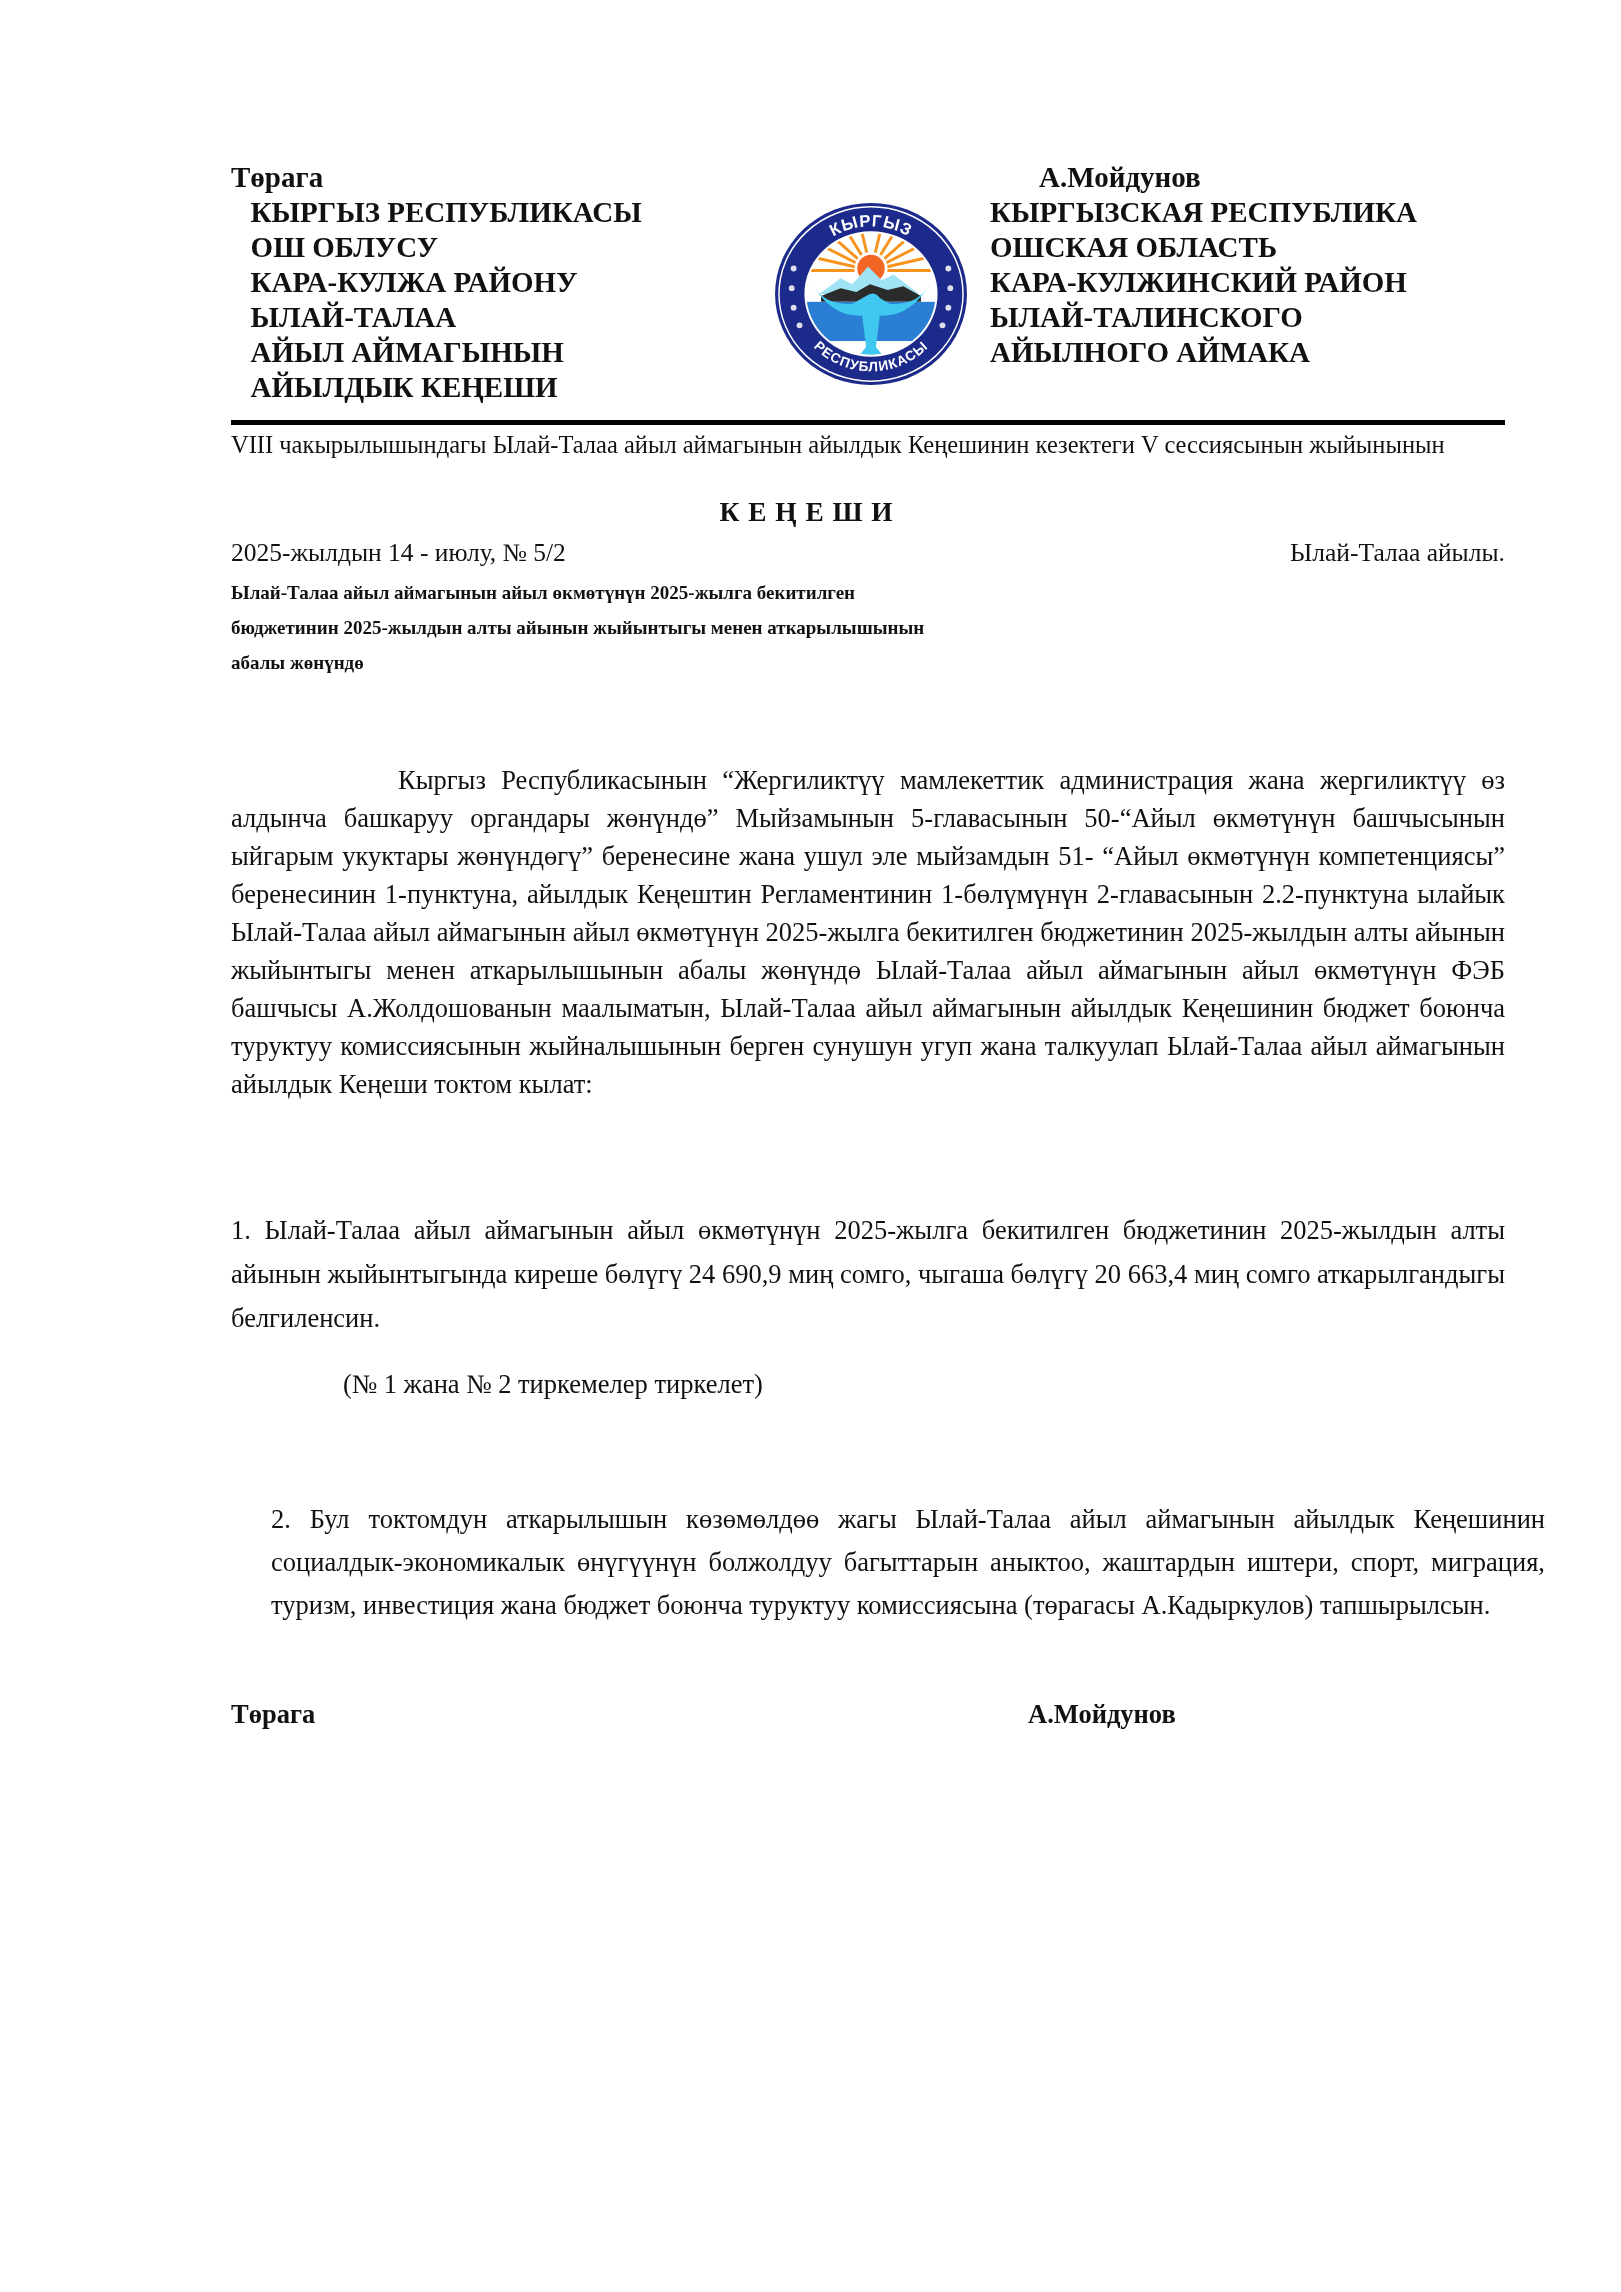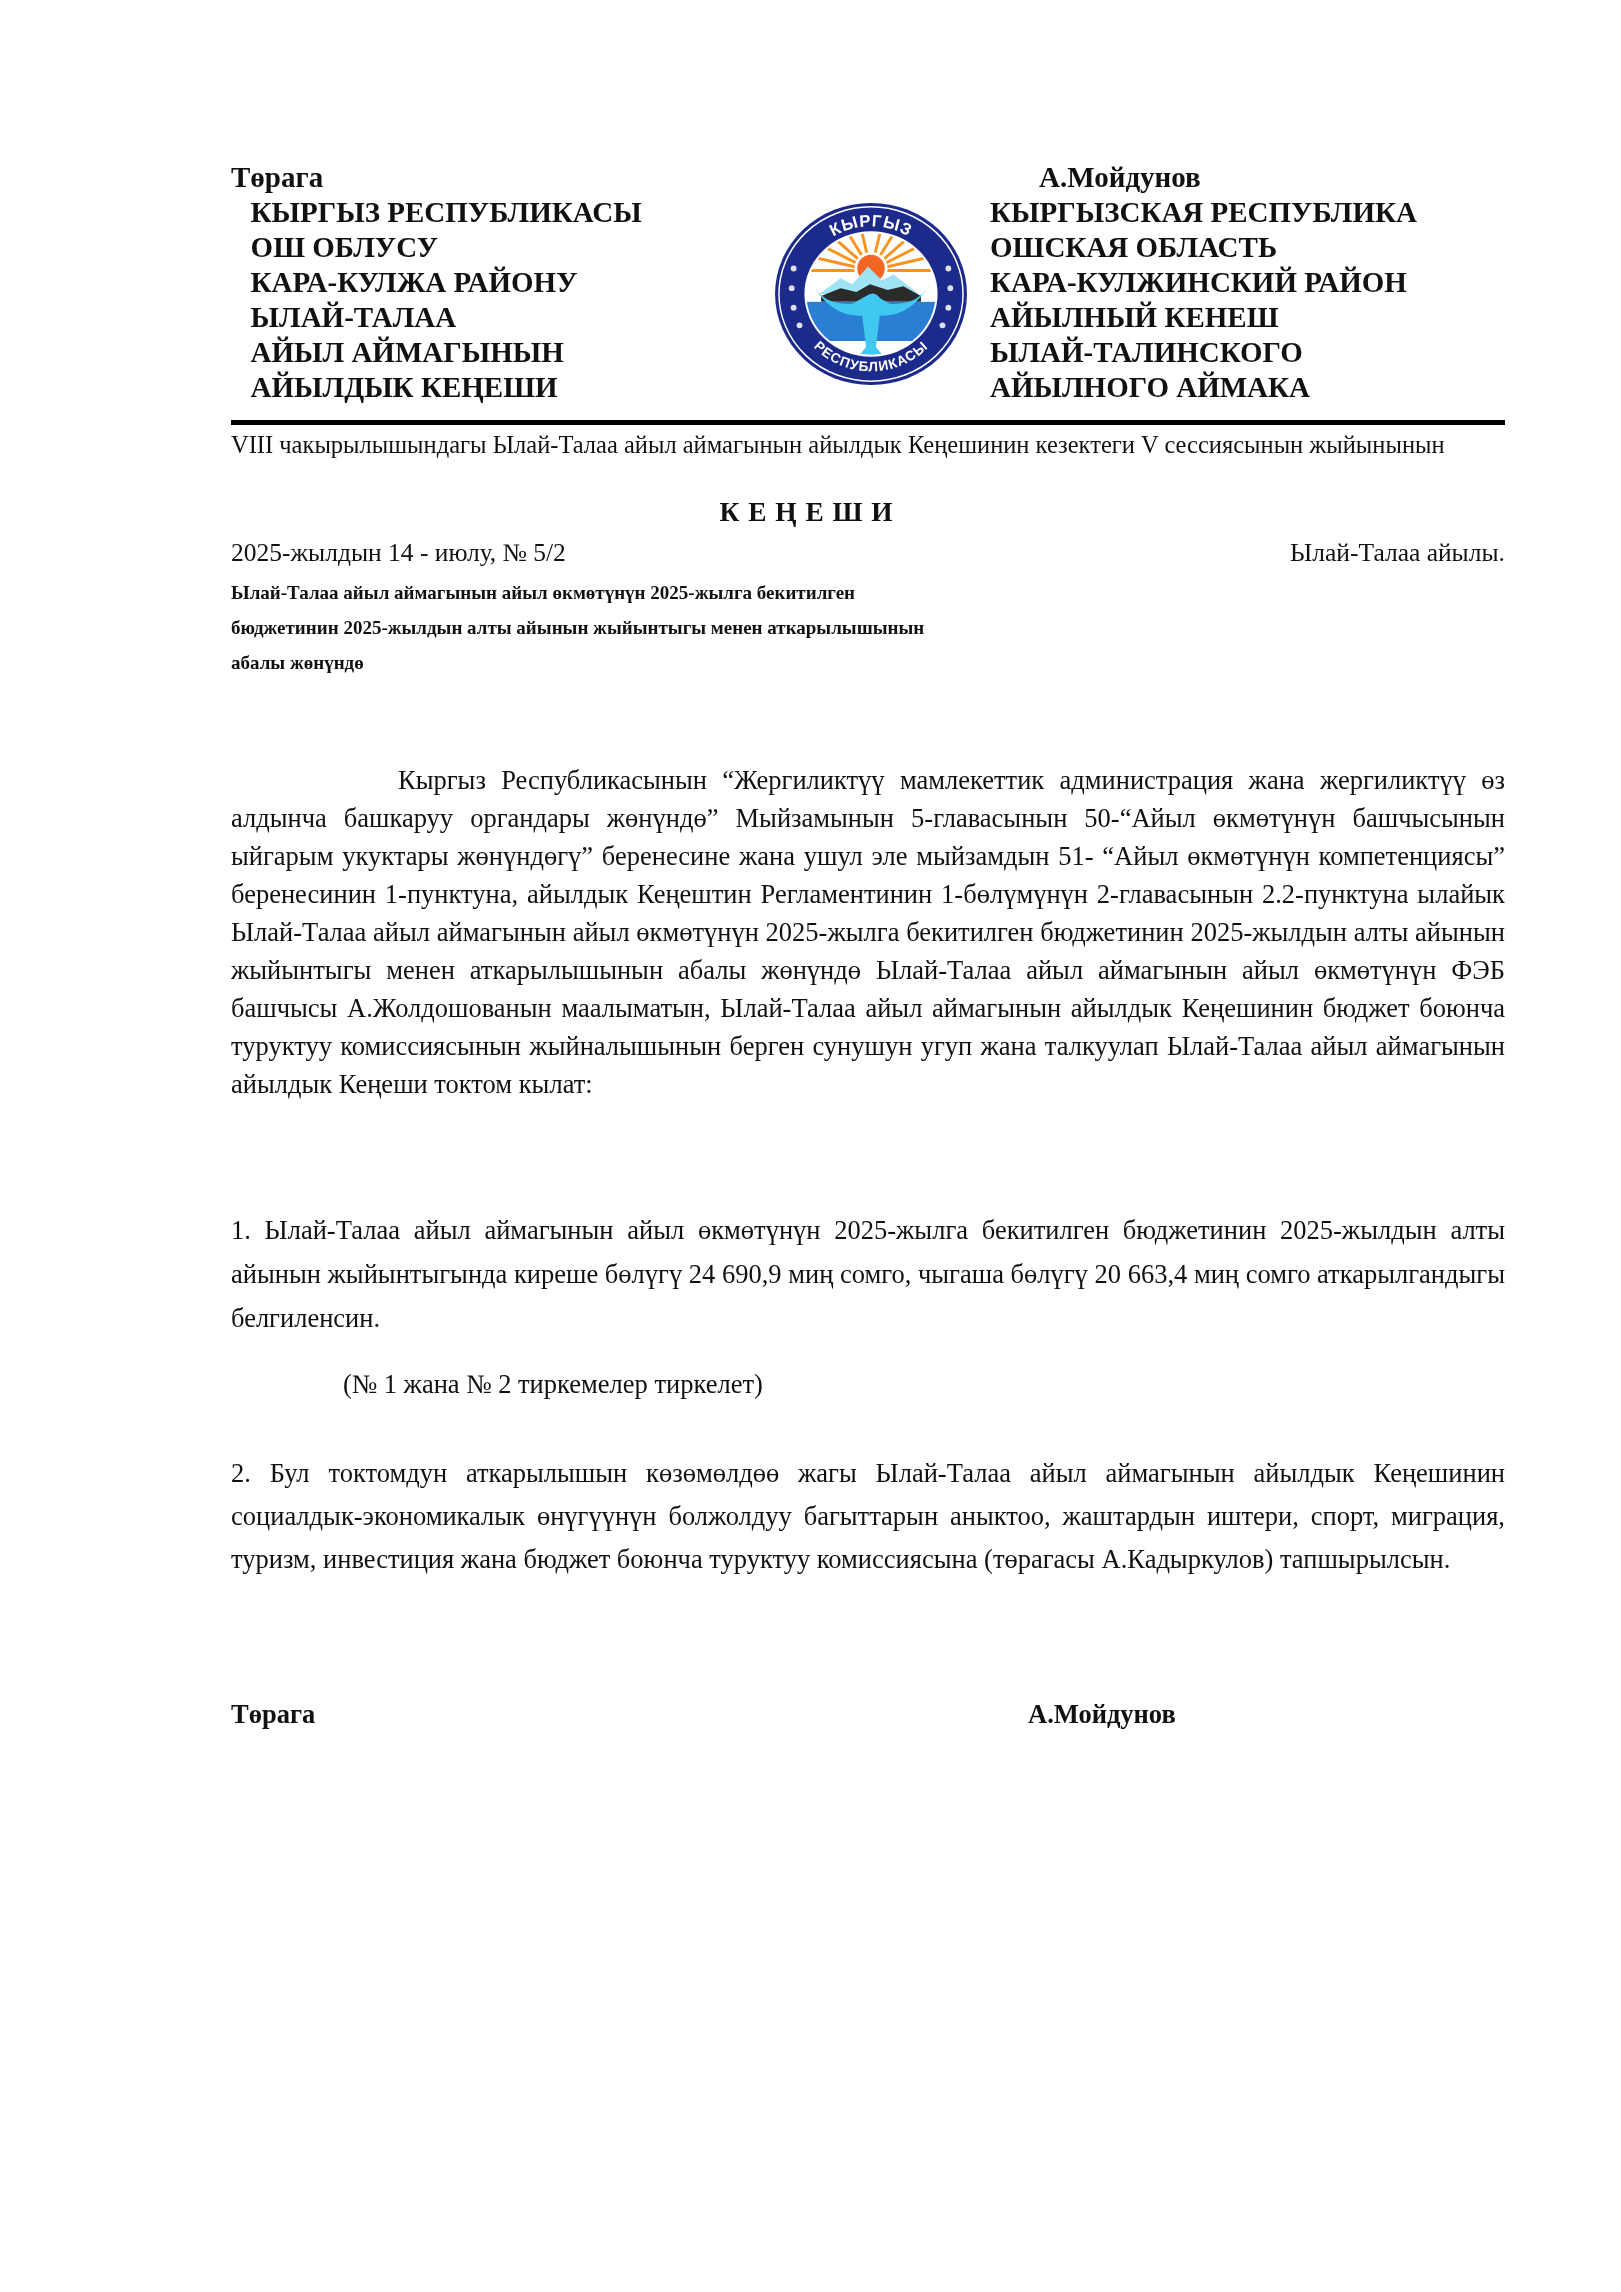--- a/index.html
+++ b/index.html
@@ -30,21 +30,21 @@
   .dateline .right { position: absolute; right: 0; top: 0; }
 
   .title { position: absolute; left: 231px; top: 575px; width: 1274px; text-align: left; font-weight: bold;
            font-size: 19px; line-height: 35px; }
 
   .para { position: absolute; left: 231px; width: 1274px; font-size: 26.5px; line-height: 38px;
           text-align: justify; }
   .p-intro { top: 761px; text-indent: 167px; }
   .p-1 { top: 1208px; line-height: 44px; }
   .p-annex { top: 1365px; left: 343px; width: 882px; text-align: left; }
-  .p-2 { top: 1452px; line-height: 43px; }
+  .p-2 { top: 1498px; line-height: 43px; margin-left: 40px; }
   .b { font-weight: normal; }
 
   .sig { position: absolute; top: 1699px; font-weight: bold; font-size: 26.5px; }
   .sig-role { left: 231px; }
   .sig-name { left: 1028px; }
 </style>
 </head>
 <body>
 
 <div class="page">
@@ -112,21 +112,20 @@
           <circle cx="174" cy="128" r="3"></circle>
       </g>
     </svg>
   </div>
 
   <div class="hdr-right">
     <span class="hdr-title-right">А.Мойдунов</span>
     <span class="hdr-line">КЫРГЫЗСКАЯ РЕСПУБЛИКА</span>
     <span class="hdr-line">ОШСКАЯ ОБЛАСТЬ</span>
     <span class="hdr-line">КАРА-КУЛЖИНСКИЙ РАЙОН</span>
-    <span class="hdr-line">АЙЫЛНЫЙ КЕНЕШ</span>
     <span class="hdr-line">ЫЛАЙ-ТАЛИНСКОГО</span>
     <span class="hdr-line">АЙЫЛНОГО АЙМАКА</span>
   </div>
 
   <div class="rule"></div>
 
   <div class="session">VIII чакырылышындагы Ылай-Талаа айыл аймагынын айылдык Кеңешинин кезектеги V сессиясынын жыйынынын</div>
 
   <div class="toktomu">КЕҢЕШИ</div>
 

